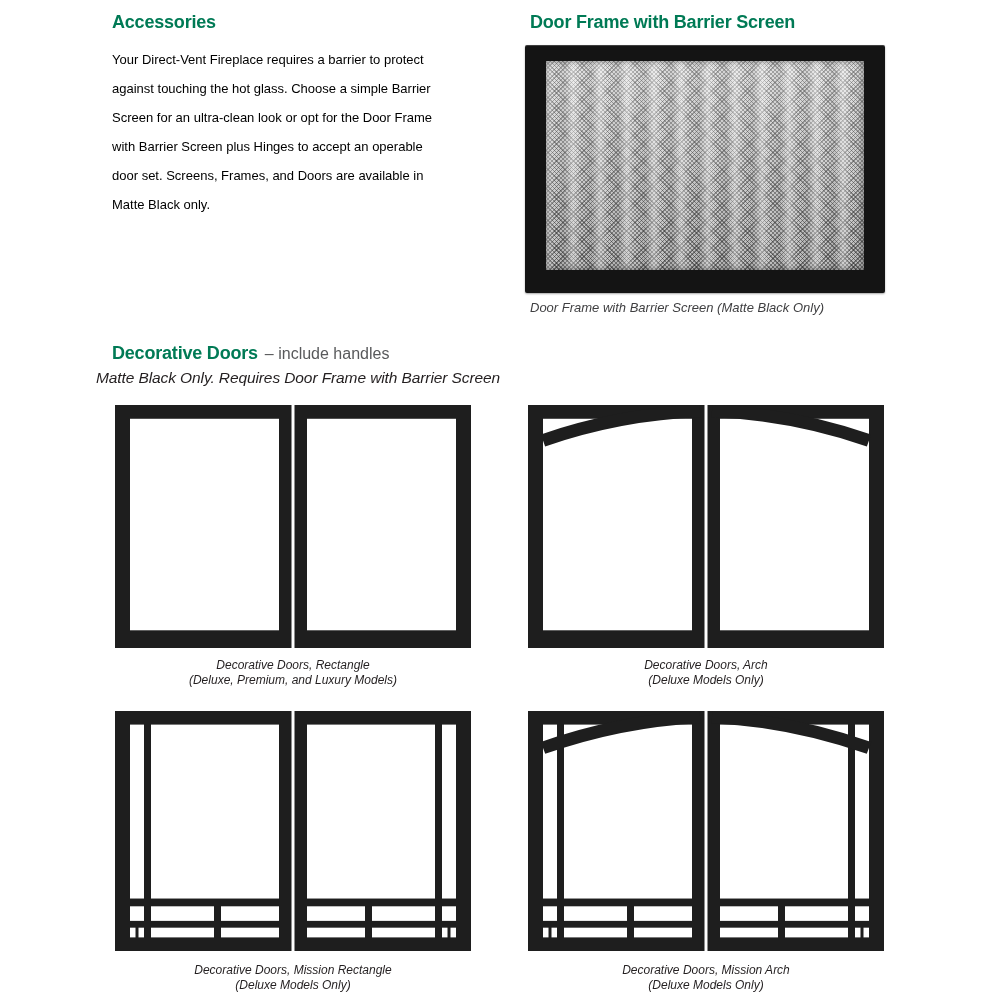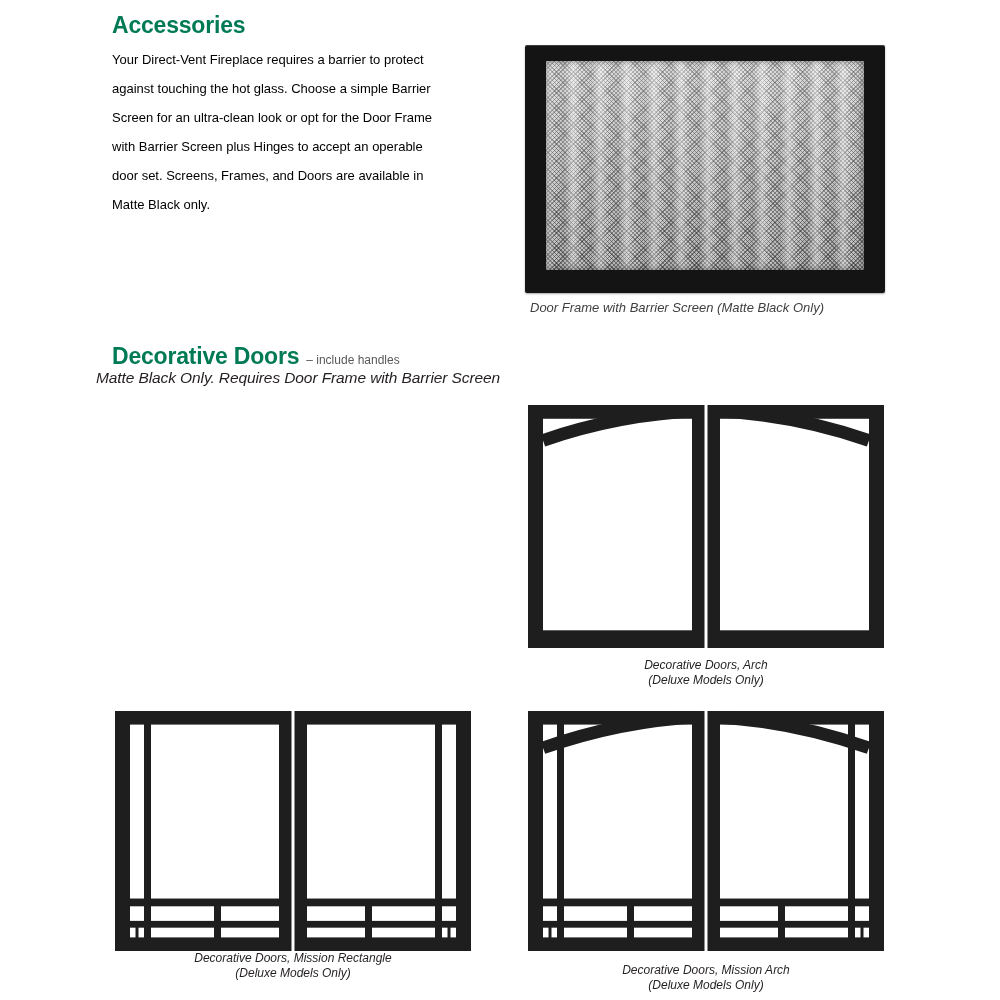--- a/index.html
+++ b/index.html
@@ -2,27 +2,27 @@
 <html><head>
 <meta charset="utf-8">
 <style>
   html,body{margin:0;padding:0;background:#fff;}
   #page{
     position:relative;width:1000px;height:1000px;background:#fff;overflow:hidden;
     font-family:"Liberation Sans","DejaVu Sans",sans-serif;color:#3F3F41;
   }
   .abs{position:absolute;}
   h2.green{
-    margin:0;font-size:23px;font-weight:bold;color:#007A55;letter-spacing:-0.2px;
+    margin:0;font-size:18px;font-weight:bold;color:#007A55;letter-spacing:-0.2px;
   }
   .body-text{
     font-size:13px;line-height:29px;color:#000000;white-space:pre-line;width:450px;
   }
   .suffix{
-    font-size:12px;font-weight:normal;color:#58595B;letter-spacing:0;margin-left:7px;margin-top:28px;
+    font-size:16px;font-weight:normal;color:#58595B;letter-spacing:0;margin-left:7px;margin-top:28px;
   }
   .subtitle{
     font-size:15.5px;font-style:italic;color:#231F20;letter-spacing:-0.1px;
   }
   .fig-caption{
     font-size:12px;font-style:italic;color:#231F20;line-height:15px;
     text-align:center;white-space:pre-line;
   }
   .screen-caption{
     font-size:13px;font-style:italic;color:#3F3F41;
@@ -84,47 +84,56 @@
   <div class="abs" style="left:112px;top:12px;">
     <h2 class="green">Accessories</h2>
   </div>
   <div class="abs body-text" style="left:112px;top:45px;">Your Direct-Vent Fireplace requires a barrier to protect
 against touching the hot glass. Choose a simple Barrier
 Screen for an ultra-clean look or opt for the Door Frame
 with Barrier Screen plus Hinges to accept an operable
 door set. Screens, Frames, and Doors are available in
 Matte Black only.</div>
 
+  <h2 class="green abs" style="left:530px;top:12px;">Door Frame with Barrier Screen</h2>
 
   <div class="screen-frame">
     <div class="screen-mesh"></div>
   </div>
   <div class="abs screen-caption" style="left:530px;top:300px;">Door Frame with Barrier Screen (Matte Black Only)</div>
 
   <div class="abs" style="left:112px;top:343px;">
     <h2 class="green" style="display:inline;">Decorative Doors</h2><span class="suffix">– include handles</span>
   </div>
   <div class="abs subtitle" style="left:96px;top:369px;">Matte Black Only. Requires Door Frame with Barrier Screen</div>
 
+  <div class="doors-fig" style="left:115px;top:405px;">
+    <svg width="356" height="243" viewBox="0 0 356 247" preserveAspectRatio="none">
+      <use href="#door-rect"></use>
+      <use href="#door-rect" transform="translate(356,0) scale(-1,1)"></use>
+    </svg>
+    <div class="fig-caption" style="width:356px;margin-top:10px;">Decorative Doors, Rectangle
+(Deluxe, Premium, and Luxury Models)</div>
+  </div>
 
   <div class="doors-fig" style="left:528px;top:405px;">
     <svg width="356" height="243" viewBox="0 0 356 247" preserveAspectRatio="none">
       <use href="#door-arch"></use>
       <use href="#door-arch" transform="translate(356,0) scale(-1,1)"></use>
     </svg>
     <div class="fig-caption" style="width:356px;margin-top:10px;">Decorative Doors, Arch
 (Deluxe Models Only)</div>
   </div>
 
   <div class="doors-fig" style="left:115px;top:711px;">
     <svg width="356" height="240" viewBox="0 0 356 247" preserveAspectRatio="none">
       <use href="#door-mrect"></use>
       <use href="#door-mrect" transform="translate(356,0) scale(-1,1)"></use>
     </svg>
-    <div class="fig-caption" style="width:356px;">Decorative Doors, Mission Rectangle
+    <div class="fig-caption" style="width:356px;margin-top:12px;">Decorative Doors, Mission Rectangle
 (Deluxe Models Only)</div>
   </div>
 
   <div class="doors-fig" style="left:528px;top:711px;">
     <svg width="356" height="240" viewBox="0 0 356 247" preserveAspectRatio="none">
       <use href="#door-march"></use>
       <use href="#door-march" transform="translate(356,0) scale(-1,1)"></use>
     </svg>
     <div class="fig-caption" style="width:356px;margin-top:12px;">Decorative Doors, Mission Arch
 (Deluxe Models Only)</div>

